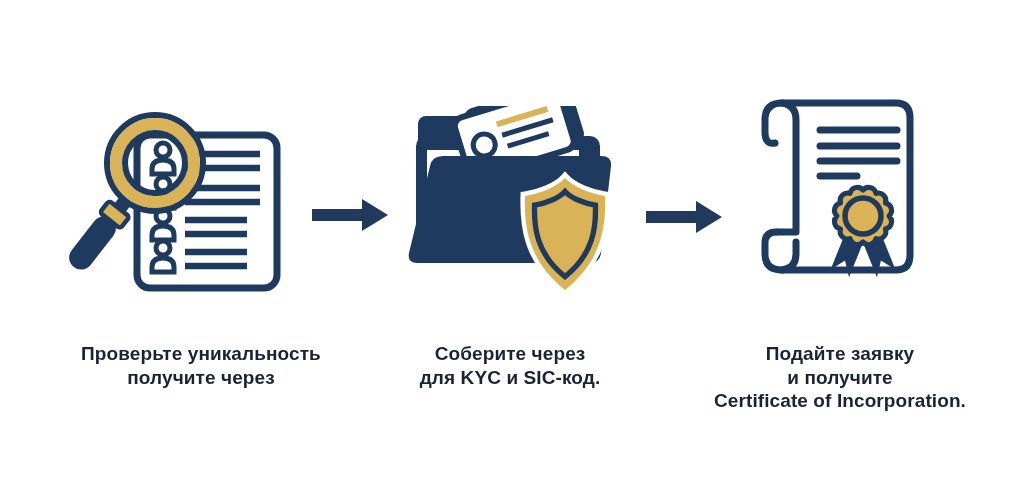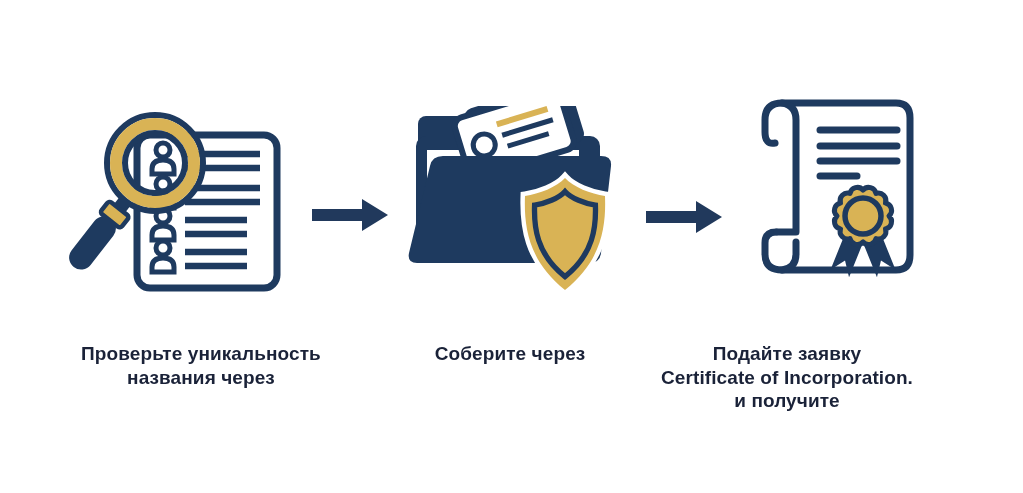--- a/index.html
+++ b/index.html
@@ -22,21 +22,21 @@
     top: 334px;
     text-align: center;
     color: #1a2238;
     font-size: 19px;
     line-height: 23.5px;
     font-weight: 600;
     letter-spacing: 0.1px;
   }
   .caption-1 { left: 40px;  width: 322px; }
   .caption-2 { left: 368px; width: 284px; }
-  .caption-3 { left: 622px; width: 330px; text-align: center; }
+  .caption-3 { left: 675px; width: 330px; text-align: center; }
 </style>
 </head>
 <body>
 
 <div class="canvas">
 
   <svg class="icon-abs" style="left:50px; top:92px;" width="236" height="196" viewBox="0 0 236 196" aria-hidden="true">
 
     <rect x="87" y="35" width="140" height="153" rx="13" fill="#ffffff" stroke="#1e3a5f" stroke-width="7"></rect>
 
@@ -147,26 +147,27 @@
         A7.5,7.5 0 0 1 -22.5,13  A7.5,7.5 0 0 1 -26,0
         A7.5,7.5 0 0 1 -22.5,-13 A7.5,7.5 0 0 1 -13,-22.5
         A7.5,7.5 0 0 1 0,-26     A7.5,7.5 0 0 1 13,-22.5
         A7.5,7.5 0 0 1 22.5,-13  A7.5,7.5 0 0 1 26,0 Z"></path>
       <circle r="18" fill="#d9b355" stroke="#1e3a5f" stroke-width="5.5"></circle>
     </g>
   </svg>
 
   <div class="caption caption-1">
     <div>Проверьте уникальность</div>
-    <div>названия через</div>
+    <div>получите через</div>
   </div>
 
   <div class="caption caption-2">
     <div>Соберите через</div>
+    <div>для KYC и SIC-код.</div>
   </div>
 
   <div class="caption caption-3">
     <div>Подайте заявку</div>
+    <div>и получите</div>
     <div>Certificate of Incorporation.</div>
-    <div>и получите</div>
   </div>
 
 </div>
 
 </body></html>

